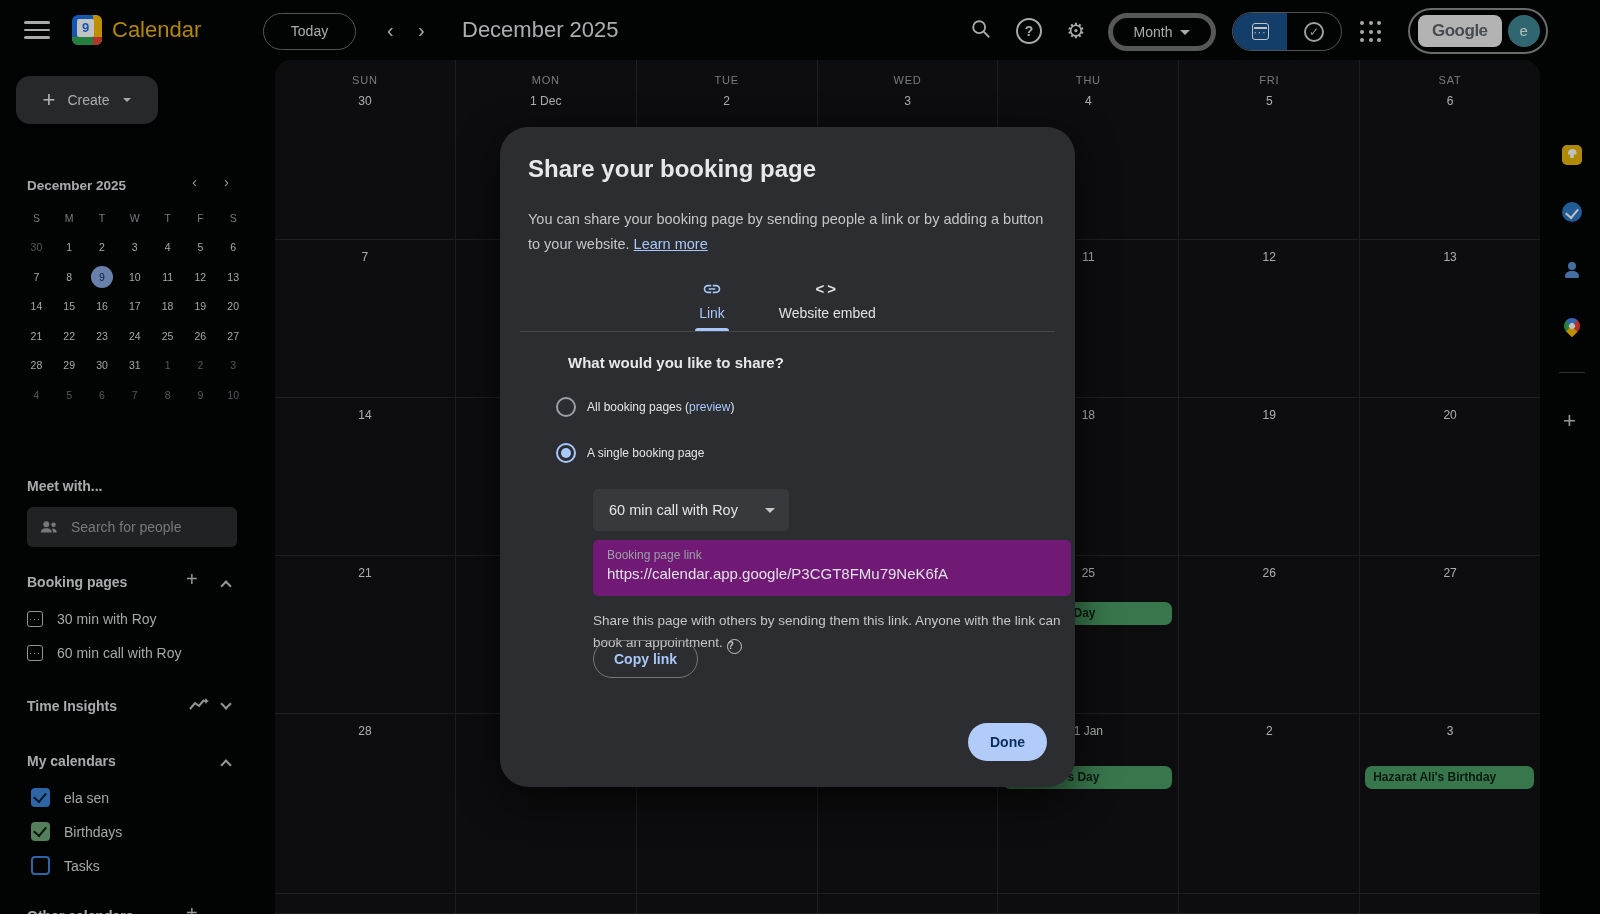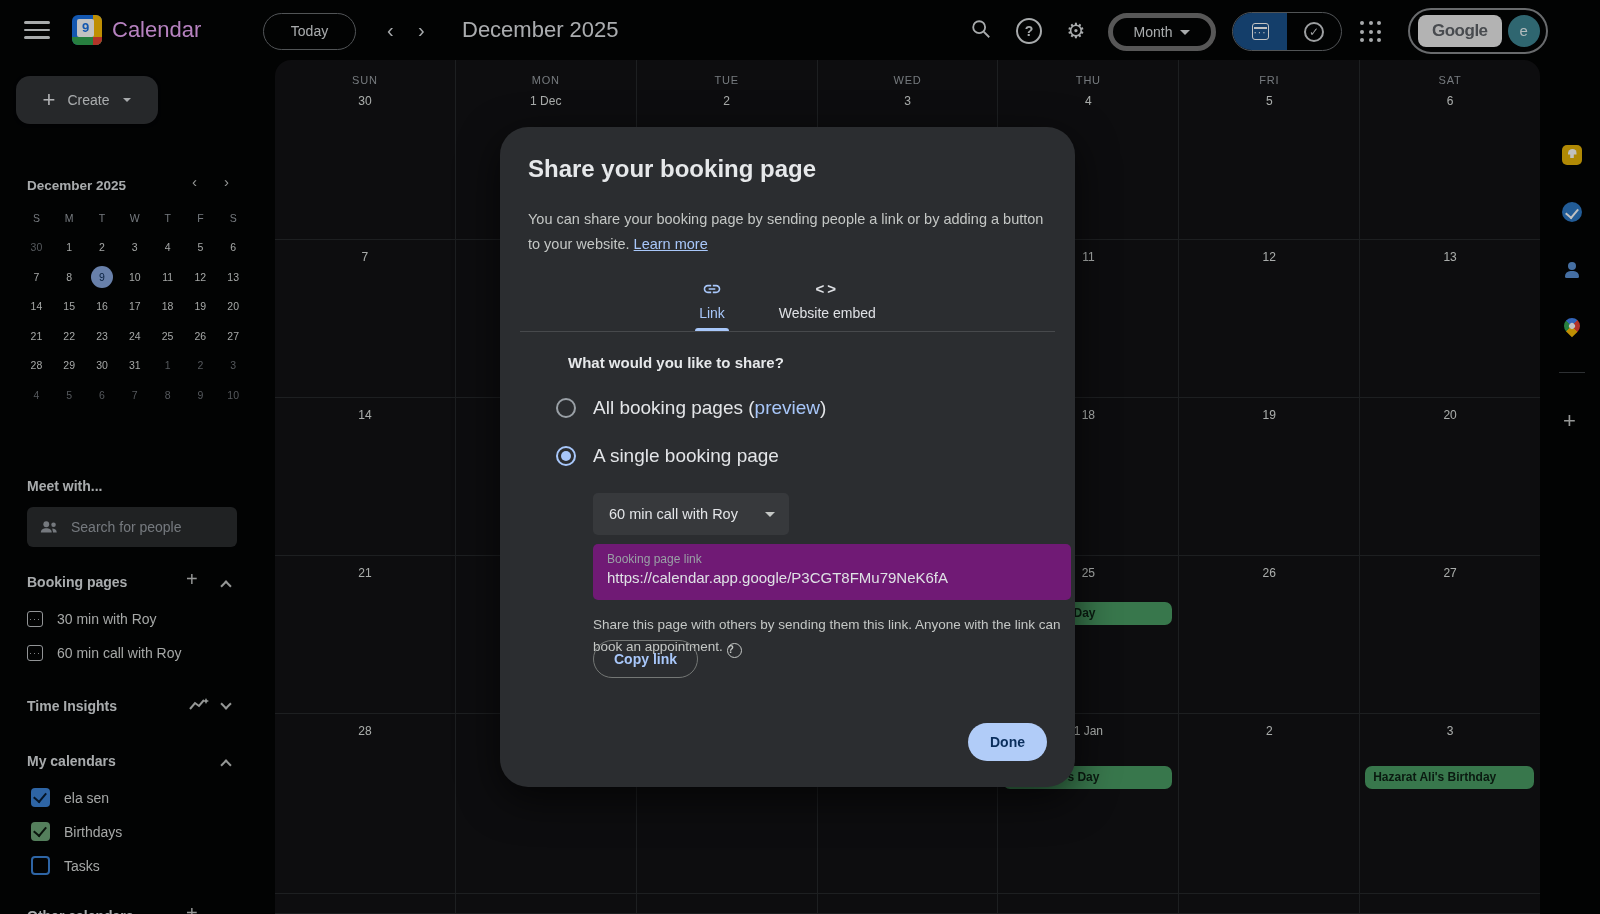--- a/index.html
+++ b/index.html
@@ -10,21 +10,21 @@
   #topbar { position:absolute; left:0; top:0; width:1600px; height:60px; background:#030405; }
   #hamburger { position:absolute; left:24px; top:21px; width:26px; height:18px; cursor:pointer; }
   #hamburger span { display:block; height:2.5px; background:#dde1e3; border-radius:2px; margin-bottom:5px; }
   #cal-logo { position:absolute; left:72px; top:15px; width:30px; height:30px; border-radius:6px;
     background:#1a73e8; overflow:hidden; }
   #cal-logo .y { position:absolute; right:0; top:0; width:9px; height:30px; background:#fbbc04; }
   #cal-logo .g { position:absolute; left:0; bottom:0; width:30px; height:8px; background:#34a853; }
   #cal-logo .r { position:absolute; right:0; bottom:0; width:9px; height:8px; background:#ea4335; }
   #cal-logo .w { position:absolute; left:5px; top:4px; width:17px; height:18px; background:#fff;
     border-radius:2px; color:#1a73e8; font-size:13px; font-weight:bold; text-align:center; line-height:18px; }
-  #app-title { position:absolute; left:112px; top:17px; font-size:22px; color:#f0abfc; }
+  #app-title { position:absolute; left:112px; top:17px; font-size:22px; color:#eab308; }
   #today-btn { position:absolute; left:263px; top:13px; width:93px; height:37px; border:1px solid #6b6f72;
     border-radius:19px; font-size:14px; color:#dde1e3; text-align:center; line-height:35px; cursor:pointer; }
   .nav-chev { position:absolute; top:18px; font-size:20px; color:#dde1e3; cursor:pointer; line-height:24px; }
   #range-title { position:absolute; left:462px; top:17px; font-size:22px; color:#e0e3e6; }
   .tb-icon { position:absolute; top:18px; width:26px; height:26px; color:#dde1e3; cursor:pointer; text-align:center; }
   #help-icon, .q-circle { border:2px solid #dde1e3; border-radius:50%; font-size:14px; font-weight:bold; line-height:22px; }
   #settings-icon { font-size:21px; line-height:26px; }
   #month-btn { position:absolute; left:1108px; top:13px; width:108px; height:38px; border:5px solid #737373;
     border-radius:19px; font-size:14px; color:#dde1e3; cursor:pointer; display:flex; align-items:center;
     justify-content:center; gap:8px; }
@@ -128,22 +128,22 @@
   span.blue-link { color:#a8c7fa; cursor:pointer; }
   #tabs { margin-top:22px; display:flex; justify-content:center; gap:54px; }
   .tab { position:relative; display:flex; flex-direction:column; align-items:center; gap:6px; padding-bottom:10px;
     cursor:pointer; font-size:14px; color:#dfe1e5; }
   .tab.active { color:#a8c7fa; }
   .tab.active:after { content:""; position:absolute; bottom:0; width:34px; height:3px; background:#a8c7fa;
     border-radius:3px 3px 0 0; }
   .tab .code-ic { font-size:15px; font-weight:bold; letter-spacing:3px; color:#dfe1e5; height:20px; line-height:20px; }
   #tabs-divider { height:1px; background:#47494c; margin:0 -8px; }
   #dlg-question { margin:22px 0 0 40px; font-size:15px; font-weight:bold; color:#e6e8ea; }
-  .radio-row { position:relative; margin:26px 0 0 28px; display:flex; align-items:center; gap:17px;
-    font-size:19px; color:#e3e5e8; cursor:pointer; }
+  .radio-row { position:relative; margin:26px 0 0 28px; display:flex; align-items:center; gap:11px;
+    font-size:12px; color:#e3e5e8; cursor:pointer; }
   .radio { width:20px; height:20px; border-radius:50%; border:2px solid #9aa0a6; }
   .radio.sel { border-color:#a8c7fa; position:relative; }
   .radio.sel:after { content:""; position:absolute; left:3px; top:3px; width:10px; height:10px; border-radius:50%;
     background:#a8c7fa; }
   #dd { margin:26px 0 0 65px; width:196px; height:42px; background:#37393c; border-radius:5px; display:flex;
     align-items:center; justify-content:space-between; padding:0 14px 0 16px; font-size:14.5px; color:#e3e5e8;
     cursor:pointer; }
   #dd .caret { width:0; height:0; border-left:5px solid transparent; border-right:5px solid transparent;
     border-top:5px solid #c4c7c5; }
   #link-field { margin:9px 0 0 65px; width:478px; height:56px; background:#701a75; border-radius:5px;

